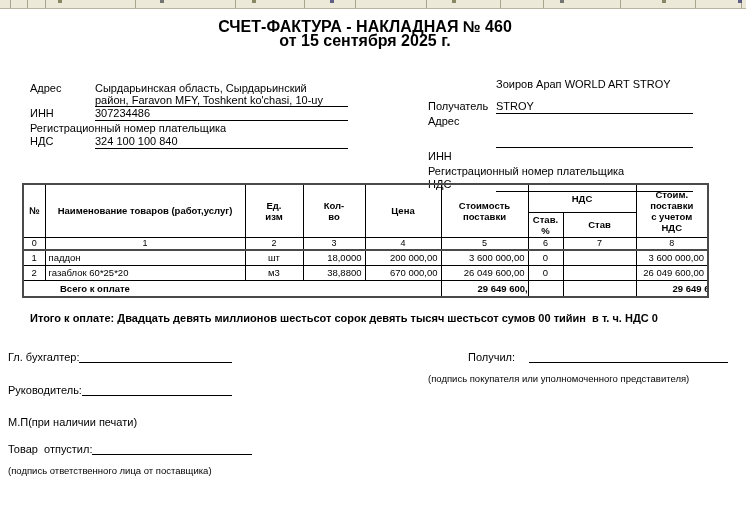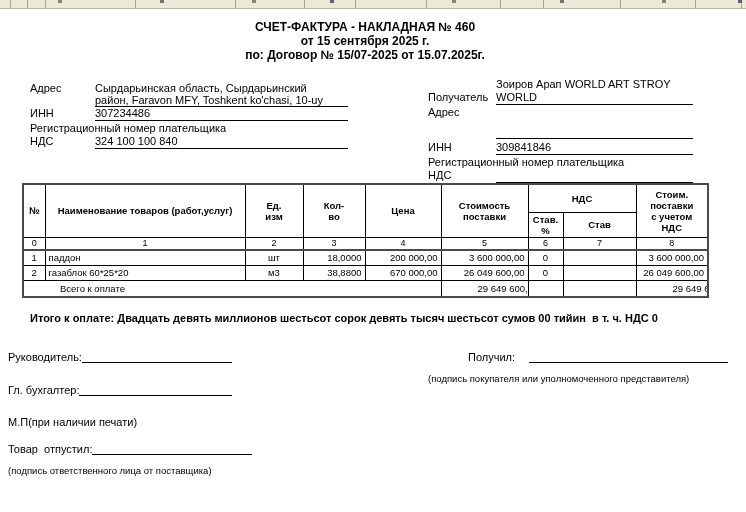--- a/index.html
+++ b/index.html
@@ -8,21 +8,21 @@
     background:#ffffff;color:#000;
     font-family:"Liberation Sans", sans-serif;
     font-size:11px;
   }
   
   .strip{position:absolute;top:0;left:0;width:746px;height:8px;background:#ece9d8;border-bottom:1px solid #b8b4a2;}
   .strip .vdiv{position:absolute;top:0;bottom:0;width:1px;background:#a8a48e;}
   .strip .speck{position:absolute;top:0;height:3px;width:4px;opacity:.8;}
 
   
-  .title-block{position:absolute;top:20px;left:0;width:730px;text-align:center;font-weight:bold;font-size:12px;line-height:14px;}
+  .title-block{position:absolute;top:20px;left:0;width:730px;text-align:center;font-weight:bold;font-size:16px;line-height:14px;}
 
   
   .party{position:absolute;}
   .party-row{display:flex;align-items:flex-start;}
   .p-label{flex:0 0 auto;white-space:nowrap;}
   .p-value{flex:1 1 auto;border-bottom:1px solid #000;min-height:13px;white-space:nowrap;}
   .p-value.noline{border-bottom:none;}
   .supplier{left:30px;top:82px;width:318px;}
   .supplier .p-label{width:65px;}
   .receiver{left:428px;top:78px;width:265px;}
@@ -30,21 +30,21 @@
   .reg-label{white-space:nowrap;}
 
   
   table.inv{position:absolute;left:22px;top:183px;width:685px;border-collapse:collapse;table-layout:fixed;
     font-size:9.5px;border:2px solid #4a4a4a;}
   table.inv th, table.inv td{border:1px solid #000;padding:1px 3px;overflow:hidden;}
   table.inv th{font-weight:bold;text-align:center;vertical-align:middle;white-space:pre-line;line-height:11px;}
   tr.numrow td{text-align:center;height:11px;border-bottom:2px solid #4a4a4a;font-size:9px;padding:0 2px;}
   tr.datarow td{height:12px;white-space:nowrap;}
   td.al{text-align:left;} td.ac{text-align:center;} td.ar{text-align:right;}
-  tr.totalrow td{font-weight:normal;height:13px;white-space:nowrap;padding-left:36px;}
+  tr.totalrow td{font-weight:bold;height:13px;white-space:nowrap;padding-left:36px;}
   tr.totalrow{border-top:1px solid #000;}
 
   
   .itogo{position:absolute;left:30px;top:312px;width:706px;font-weight:bold;white-space:pre-wrap;}
 
   
   .sig-left{position:absolute;left:8px;top:350px;width:360px;}
   .sig-right{position:absolute;left:428px;top:350px;width:300px;}
   .sig-row{margin-bottom:0;display:flex;align-items:flex-end;}
   .sig-label{white-space:pre;}
@@ -74,21 +74,20 @@
   <div class="speck" style="left:330px;background:#3c3c70"></div>
   <div class="speck" style="left:452px;background:#6e6e46"></div>
   <div class="speck" style="left:560px;background:#56565a"></div>
   <div class="speck" style="left:662px;background:#6e6e46"></div>
   <div class="speck" style="left:738px;background:#3c3c70"></div>
 </div>
 
 <div class="title-block">
   <div>СЧЕТ-ФАКТУРА - НАКЛАДНАЯ № 460</div>
   <div>от 15 сентября 2025 г.</div>
-  <div>по: Договор № 15/07-2025 от 15.07.2025г.</div>
 </div>
 
 <div class="party supplier">
   <div class="party-row">
     <span class="p-label">Адрес</span>
     <span class="p-value">
       <span style="display:block">Сырдарьинская область, Сырдарьинский</span>
       <span style="display:block">район, Faravon MFY, Toshkent ko'chasi, 10-uy</span>
     </span>
   </div>
@@ -103,31 +102,30 @@
     <span class="p-label">НДС</span>
     <span class="p-value">324 100 100 840</span>
   </div>
 </div>
 
 <div class="party receiver">
   <div class="party-row" style="height:13px;">
     <span class="p-label"></span>
     <span class="p-value noline">Зоиров Арап WORLD ART STROY</span>
   </div>
-  <div class="party-row" style="height:15px;">
+  <div class="party-row" style="height:15px;margin-top:9px;">
     <span class="p-label">Получатель</span>
-    <span class="p-value">WORLD</span>
+    <span class="p-value">STROY</span>
   </div>
   <div class="party-row">
     <span class="p-label">Адрес</span>
     <span class="p-value" style="min-height:32px;"></span>
   </div>
   <div class="party-row" style="height:15px;margin-top:2px;">
     <span class="p-label">ИНН</span>
-    <span class="p-value">309841846</span>
   </div>
   <div class="party-row" style="height:13px;">
     <span class="reg-label">Регистрационный номер плательщика</span>
   </div>
   <div class="party-row" style="height:15px;">
     <span class="p-label">НДС</span>
     <span class="p-value"></span>
   </div>
 </div>
 
@@ -206,26 +204,26 @@
       <td class="ar"></td>
       <td class="ar">29 649 600,00</td>
     </tr>
   </tbody>
 </table>
 
 <div class="itogo">Итого к оплате: Двадцать девять миллионов шестьсот сорок девять тысяч шестьсот сумов 00 тийин  в т. ч. НДС 0</div>
 
 <div class="sig-left">
   <div class="sig-row" style="margin-bottom:20px;">
+    <span class="sig-label">Гл. бухгалтер:</span>
+    <span class="sig-line" style="width:153px;"></span>
+  </div>
+  <div class="sig-row" style="margin-bottom:20px;">
     <span class="sig-label">Руководитель:</span>
     <span class="sig-line" style="width:150px;"></span>
-  </div>
-  <div class="sig-row" style="margin-bottom:20px;">
-    <span class="sig-label">Гл. бухгалтер:</span>
-    <span class="sig-line" style="width:153px;"></span>
   </div>
   <div class="sig-row" style="margin-bottom:14px;">
     <span class="sig-label">М.П(при наличии печати)</span>
   </div>
   <div class="sig-row">
     <span class="sig-label">Товар  отпустил:</span>
     <span class="sig-line" style="width:160px;"></span>
   </div>
   <div class="sig-note">(подпись ответственного лица от поставщика)</div>
 </div>

